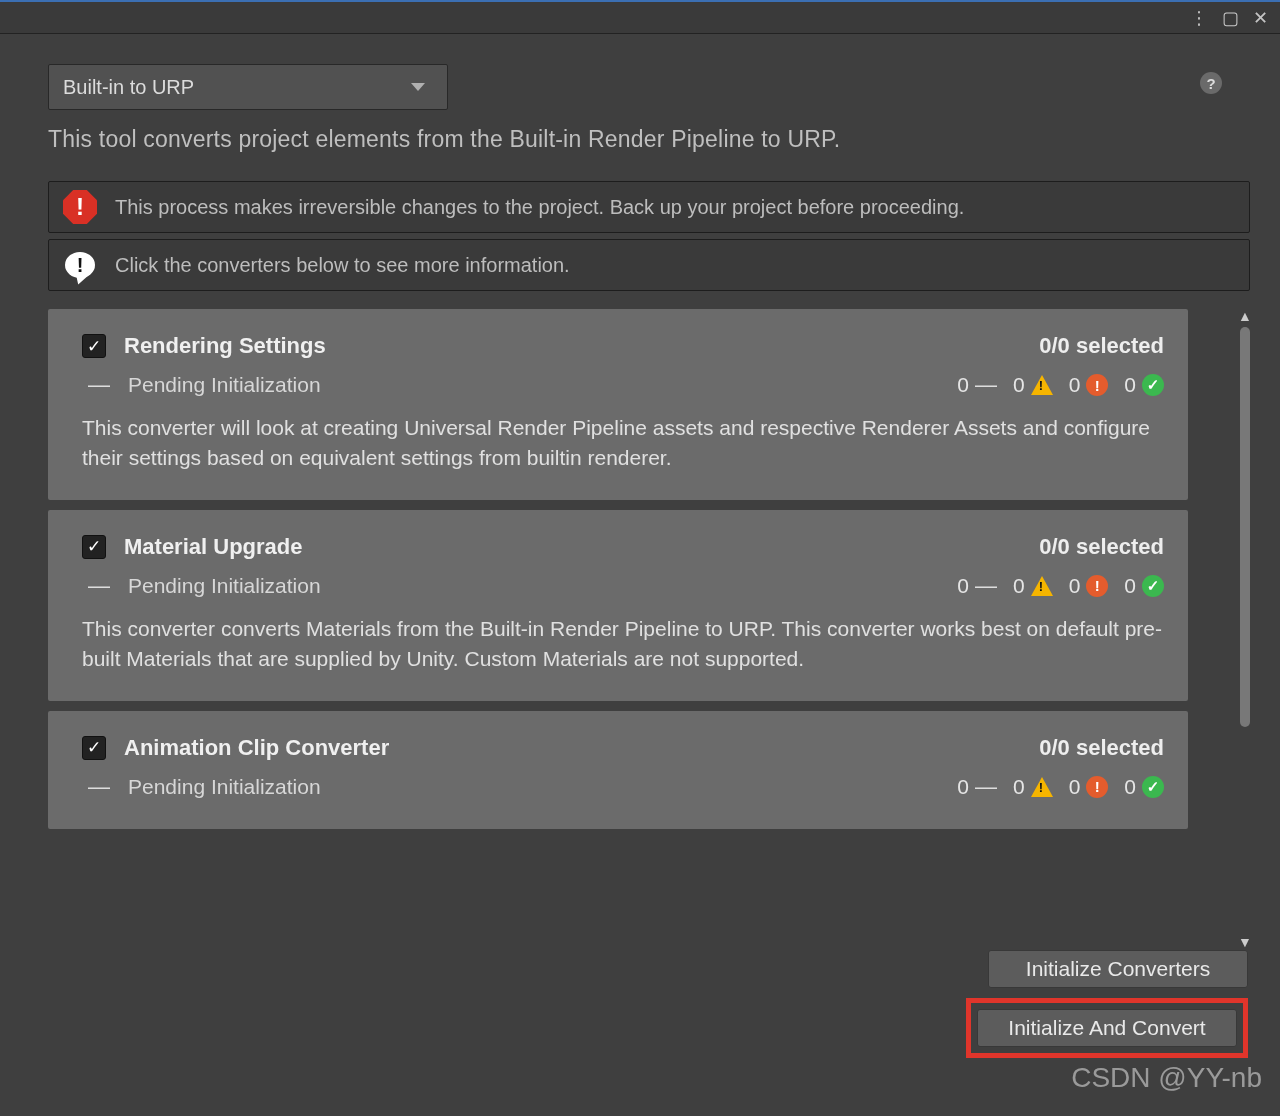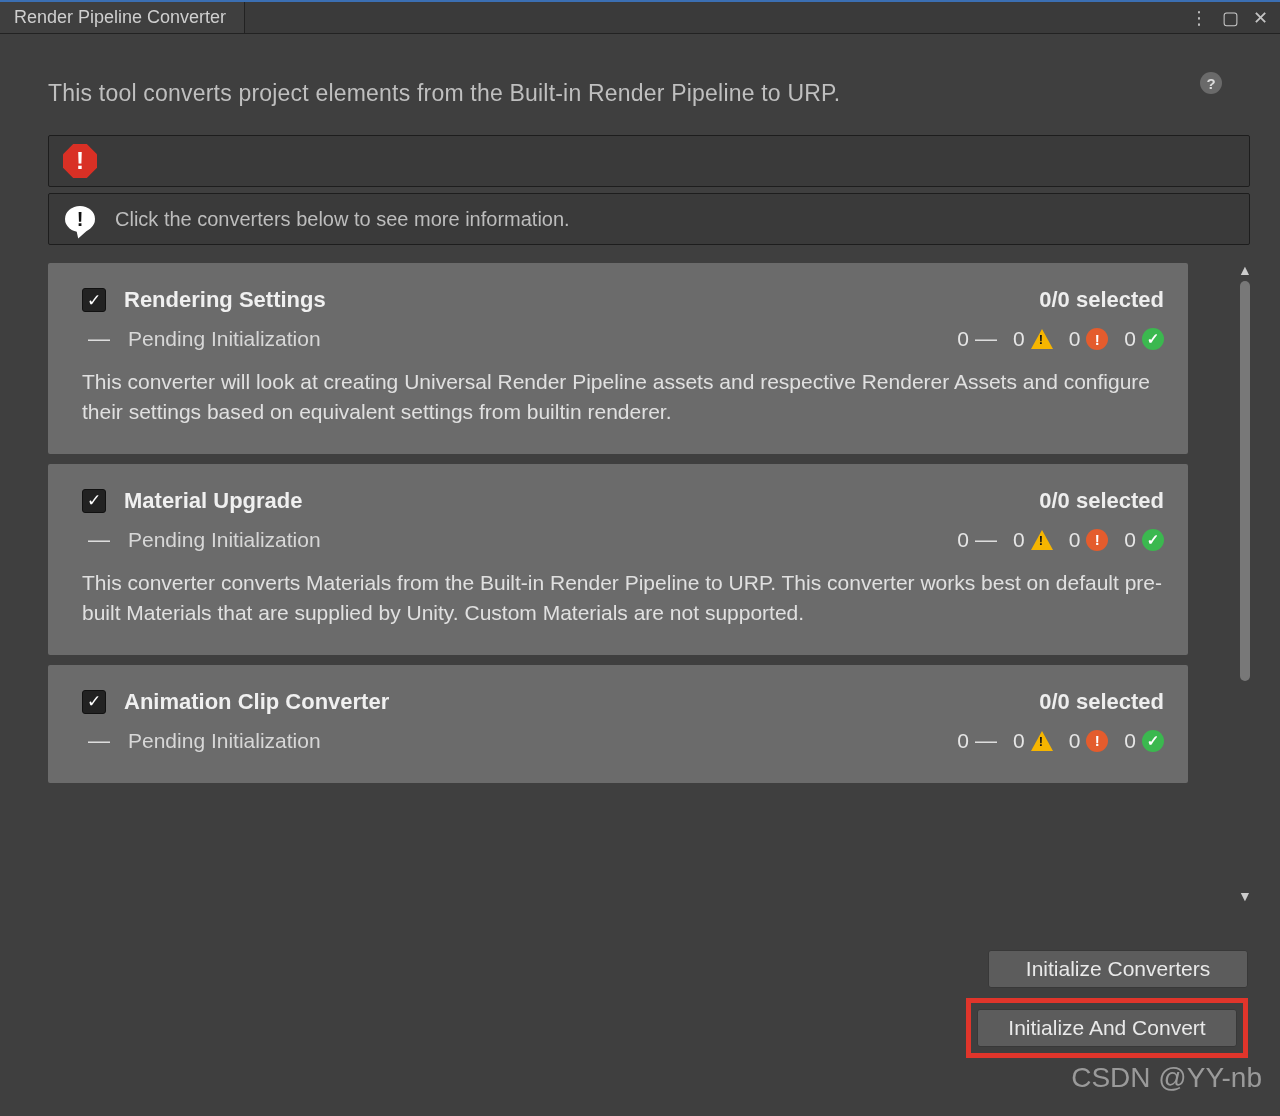--- a/index.html
+++ b/index.html
@@ -188,41 +188,43 @@
   }
   .watermark {
     position:absolute; right:18px; bottom:22px;
     font-size:28px; color:#9a9a9a;
   }
 </style>
 </head>
 <body>
 
 <div class="titlebar">
-  <div class="tab">
-    <span>Render Pipeline Converter</span>
-  </div>
   <div class="titlebar-spacer"></div>
   <div class="titlebar-controls">
     <span>⋮</span>
     <span>▢</span>
     <span>✕</span>
   </div>
 </div>
 
 <div class="help-dot">?</div>
 
 <div class="content">
+  <div class="dropdown">
+    <span>Built-in to URP</span>
+    <span class="dropdown-caret"></span>
+  </div>
 
   <div class="description">This tool converts project elements from the Built-in Render Pipeline to URP.</div>
 
   <div class="banner">
     <div class="banner-icon">
         <div class="octagon">!</div>
       </div>
+    <span>This process makes irreversible changes to the project. Back up your project before proceeding.</span>
   </div>
   <div class="banner">
     <div class="banner-icon">
         <div class="speech">!</div>
       </div>
     <span>Click the converters below to see more information.</span>
   </div>
 
   <div class="scroll-area">
     <div class="converter-list">

